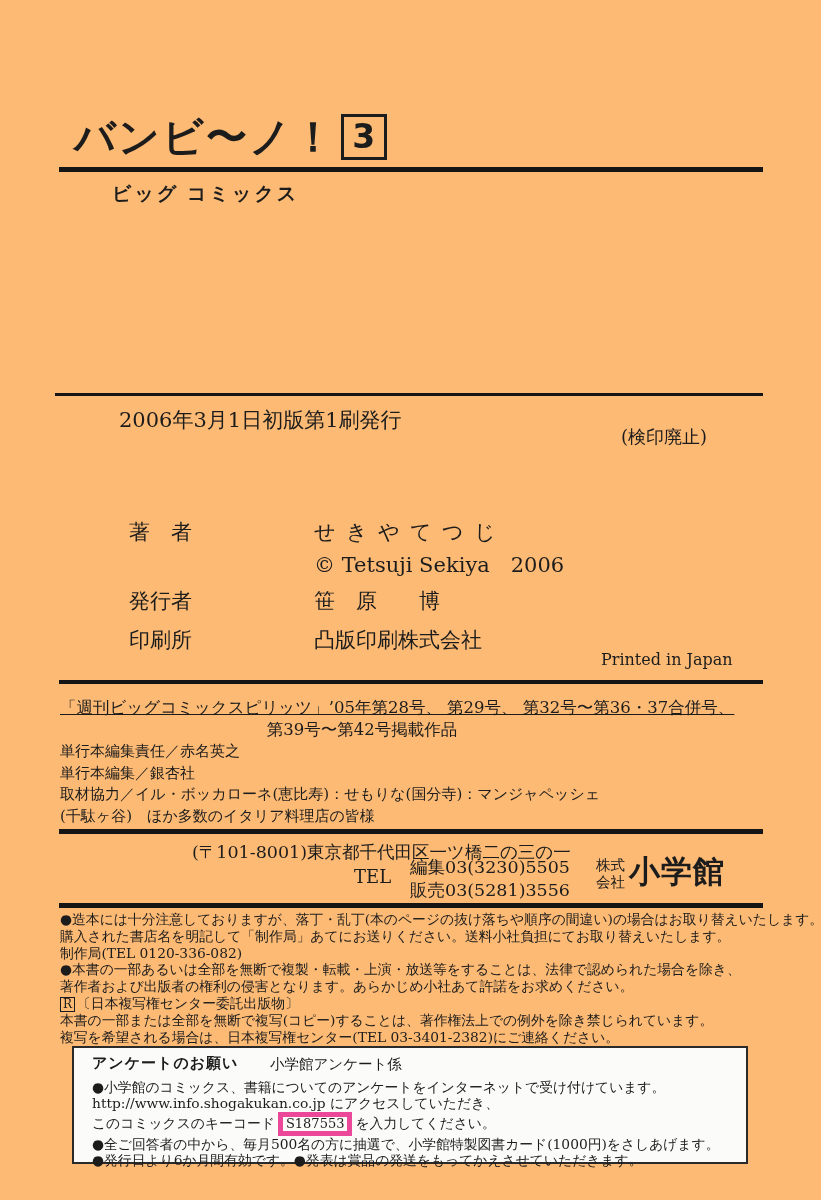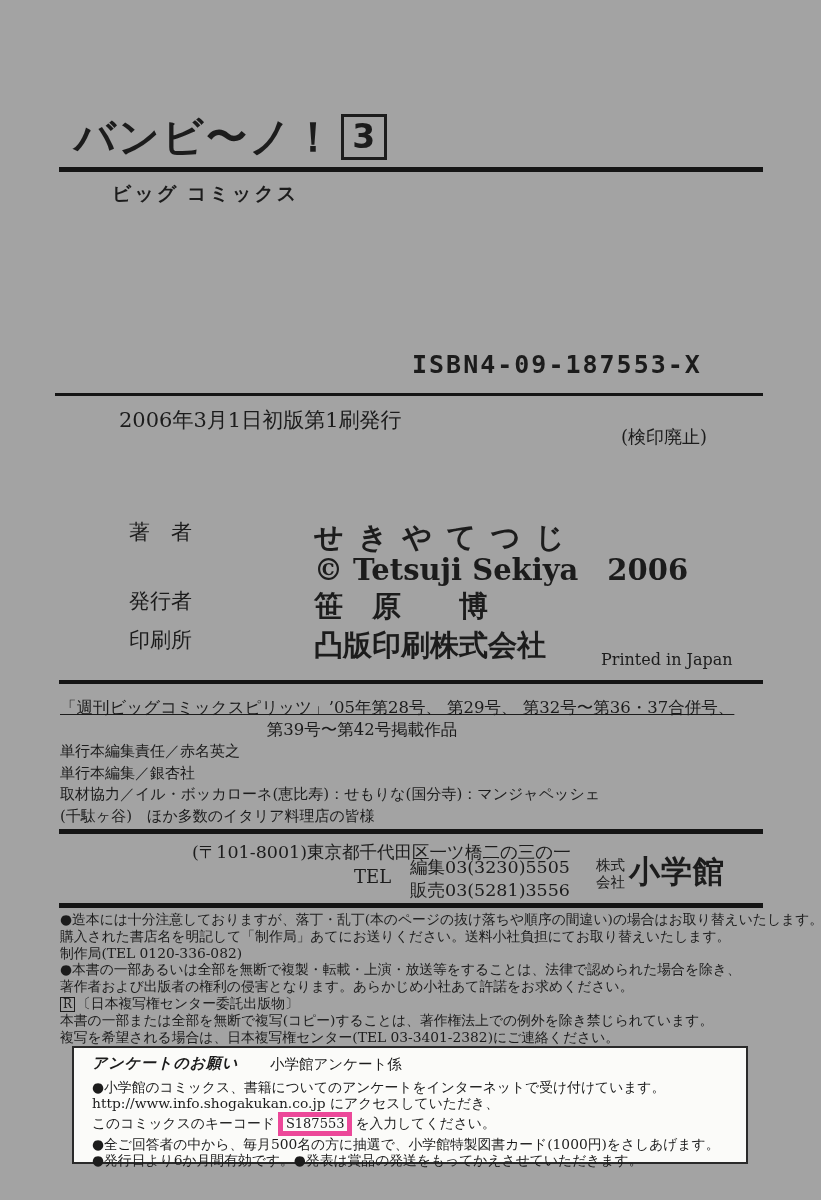--- a/index.html
+++ b/index.html
@@ -1,21 +1,21 @@
 <!DOCTYPE html>
 <html><head>
 <meta charset="utf-8">
 <style>
   html,body { margin:0; padding:0; background:#e8e8e6; }
   .page {
     position: relative;
     width: 821px;
     height: 1200px;
     margin: 0 auto;
-    background: #a3a3a3;
+    background: #fdba74;
     color: #1c1c1c;
     font-family: "DejaVu Serif", "Liberation Serif", serif;
     overflow: hidden;
   }
   .abs { position: absolute; white-space: nowrap; }
   .rule { position: absolute; background: #151515; }
 
   
   .title-row {
     left: 74px; top: 110px;
@@ -41,21 +41,21 @@
     left: 412px; top: 350px;
     font-family: "DejaVu Sans Mono", "Liberation Mono", monospace;
     font-weight: bold; font-size: 25px; letter-spacing: 2px;
   }
   .isbn-rule { left: 55px; top: 393px; width: 708px; height: 3px; }
   .edition { left: 119px; top: 406px; font-size: 21px; }
   .inspection { left: 621px; top: 409px; font-size: 18px; margin-top: 16px; }
 
   
   .cr-label { left: 129px; font-size: 21px; }
-  .cr-value { left: 314px; font-size: 29px; font-weight: bold; }
+  .cr-value { left: 314px; font-size: 21px; }
   .row-author { top: 518px; }
   .author-name { letter-spacing: 0.5em; }
   .row-copy { top: 551px; }
   .row-pub { top: 587px; }
   .row-print { top: 626px; }
   .printed-in { left: 601px; top: 650px; font-size: 16px; }
 
   .rule-2 { left: 59px; top: 680px; width: 704px; height: 4px; }
 
   
@@ -92,21 +92,21 @@
 
   
   .survey-box {
     position: absolute; left: 72px; top: 1046px;
     width: 672px; height: 114px;
     border: 2px solid #2a2a2a; background: #fbfbf9;
   }
   .survey-head {
     position: absolute; left: 18px; top: 6px; font-size: 15px;
     font-family: "DejaVu Sans", "Liberation Sans", sans-serif;
-    font-weight: bold; letter-spacing: 1px; white-space: nowrap; font-style: italic;
+    font-weight: bold; letter-spacing: 1px; white-space: nowrap;
   }
   .survey-recipient {
     position: absolute; left: 196px; top: 7px; font-size: 14.5px;
     font-family: "DejaVu Serif", "Liberation Serif", serif;
     font-weight: normal; white-space: nowrap;
   }
   .survey-body { position: absolute; left: 18px; top: 31px; font-size: 13.8px; line-height: 16.3px; white-space: nowrap; }
   .keycode-box {
     display: inline-block; border: 5px solid #ec4899;
     padding: 0 3px; margin: 0 3px; font-size: 13px; line-height: 14px;
@@ -116,21 +116,20 @@
 <body>
 
 <div class="page">
 
   <div class="abs title-row">
     <span>バンビ〜ノ！</span><span class="vol-badge">3</span>
   </div>
   <div class="rule title-rule"></div>
   <div class="abs imprint">ビッグ コミックス</div>
 
-  <div class="abs isbn">ISBN4-09-187553-X</div>
   <div class="rule isbn-rule"></div>
   <div class="abs edition">2006年3月1日初版第1刷発行</div>
   <div class="abs inspection">(検印廃止)</div>
 
   <div class="abs cr-label row-author">著　者</div>
   <div class="abs cr-value row-author author-name">せきやてつじ</div>
   <div class="abs cr-value row-copy">© Tetsuji Sekiya　2006</div>
   <div class="abs cr-label row-pub">発行者</div>
   <div class="abs cr-value row-pub">笹　原　　博</div>
   <div class="abs cr-label row-print">印刷所</div>

